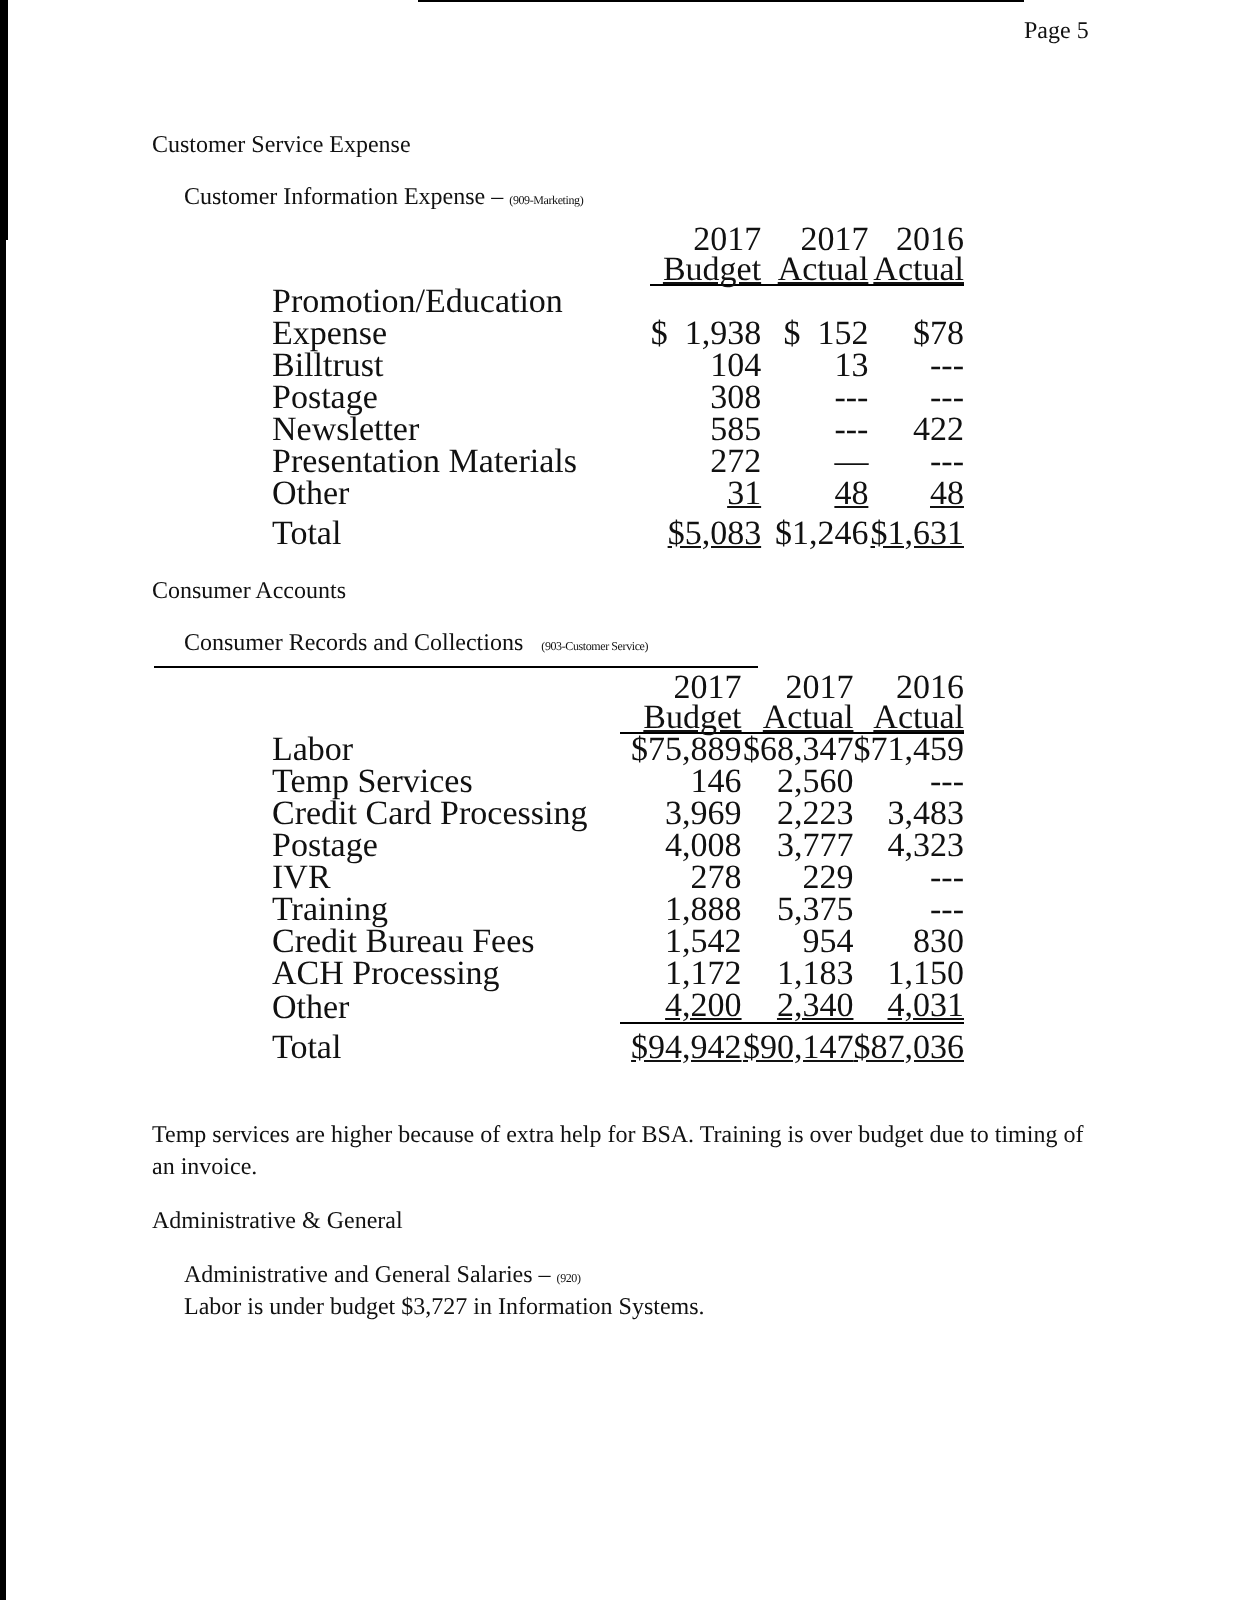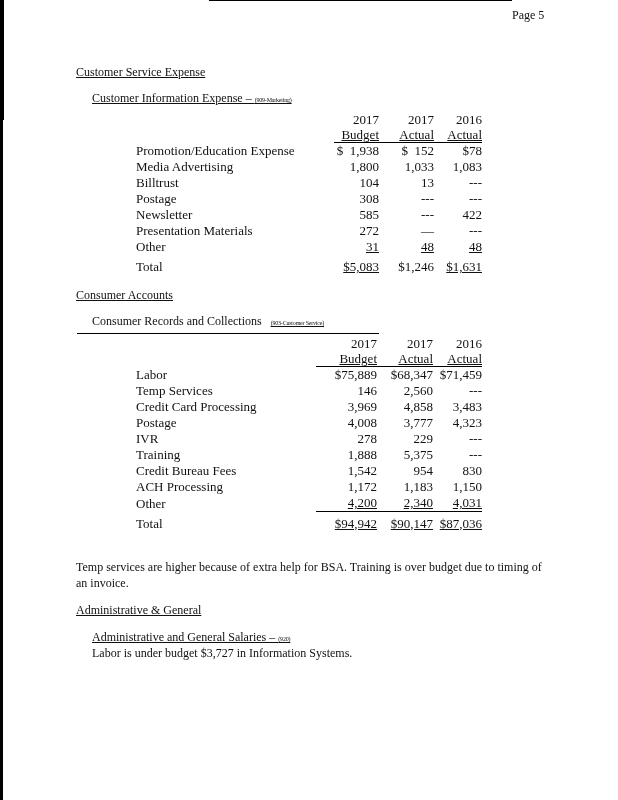--- a/index.html
+++ b/index.html
@@ -4,26 +4,26 @@
 <style>
   html, body { margin:0; padding:0; }
   body {
     width:618px; height:800px; background:#ffffff; position:relative; overflow:hidden;
     font-family:"Liberation Serif", "DejaVu Serif", serif; color:#111; font-size:12px;
   }
   .left-border { position:absolute; left:0; top:0; width:3px; height:800px; background:#000; }
   .left-border2 { position:absolute; left:2px; top:0; width:2px; height:120px; background:#000; }
   .top-rule { position:absolute; left:209px; top:0; width:303px; height:1px; background:#000; }
   .abs { position:absolute; white-space:nowrap; }
-  .u { text-decoration:underline; }
+  .u { }
   .small { font-size:6px; letter-spacing:-0.2px; }
   .page-num { left:512px; top:8px; font-size:12px; }
   .h1 { left:76px; top:65px; }
   .h2 { left:92px; top:91px; }
-  table.fin { position:absolute; border-collapse:collapse; font-size:13px; }
+  table.fin { position:absolute; border-collapse:collapse; font-size:17px; }
   table.fin td { padding:0; height:16px; line-height:16px; vertical-align:bottom; }
   table.fin td.label { text-align:left; }
   table.fin td.num { text-align:right; }
   table.fin tr.hdr td { height:15px; line-height:15px; }
   .colhead-line td.num { border-bottom:1px solid #000; }
   .ul-cell span { text-decoration:underline; }
   .sep-line { position:absolute; background:#000; height:1px; }
   .para { position:absolute; left:76px; width:470px; line-height:16px; white-space:normal; }
 </style>
 </head>
@@ -56,26 +56,20 @@
     <td></td>
     <td class="num ul-cell"><span>Budget</span></td>
     <td class="num ul-cell"><span>Actual</span></td>
     <td class="num ul-cell"><span>Actual</span></td>
   </tr>
   <tr>
         <td class="label">Promotion/Education Expense</td>
         <td class="num" style="white-space:pre">$  1,938</td>
         <td class="num" style="white-space:pre">$  152</td>
         <td class="num">$78</td>
-      </tr>
-  <tr>
-        <td class="label">Media Advertising</td>
-        <td class="num">1,800</td>
-        <td class="num">1,033</td>
-        <td class="num">1,083</td>
       </tr>
   <tr>
         <td class="label">Billtrust</td>
         <td class="num">104</td>
         <td class="num">13</td>
         <td class="num">---</td>
       </tr>
   <tr>
         <td class="label">Postage</td>
         <td class="num">308</td>
@@ -141,21 +135,21 @@
       </tr>
   <tr>
         <td class="label">Temp Services</td>
         <td class="num">146</td>
         <td class="num">2,560</td>
         <td class="num">---</td>
       </tr>
   <tr>
         <td class="label">Credit Card Processing</td>
         <td class="num">3,969</td>
-        <td class="num">4,858</td>
+        <td class="num">2,223</td>
         <td class="num">3,483</td>
       </tr>
   <tr>
         <td class="label">Postage</td>
         <td class="num">4,008</td>
         <td class="num">3,777</td>
         <td class="num">4,323</td>
       </tr>
   <tr>
         <td class="label">IVR</td>

